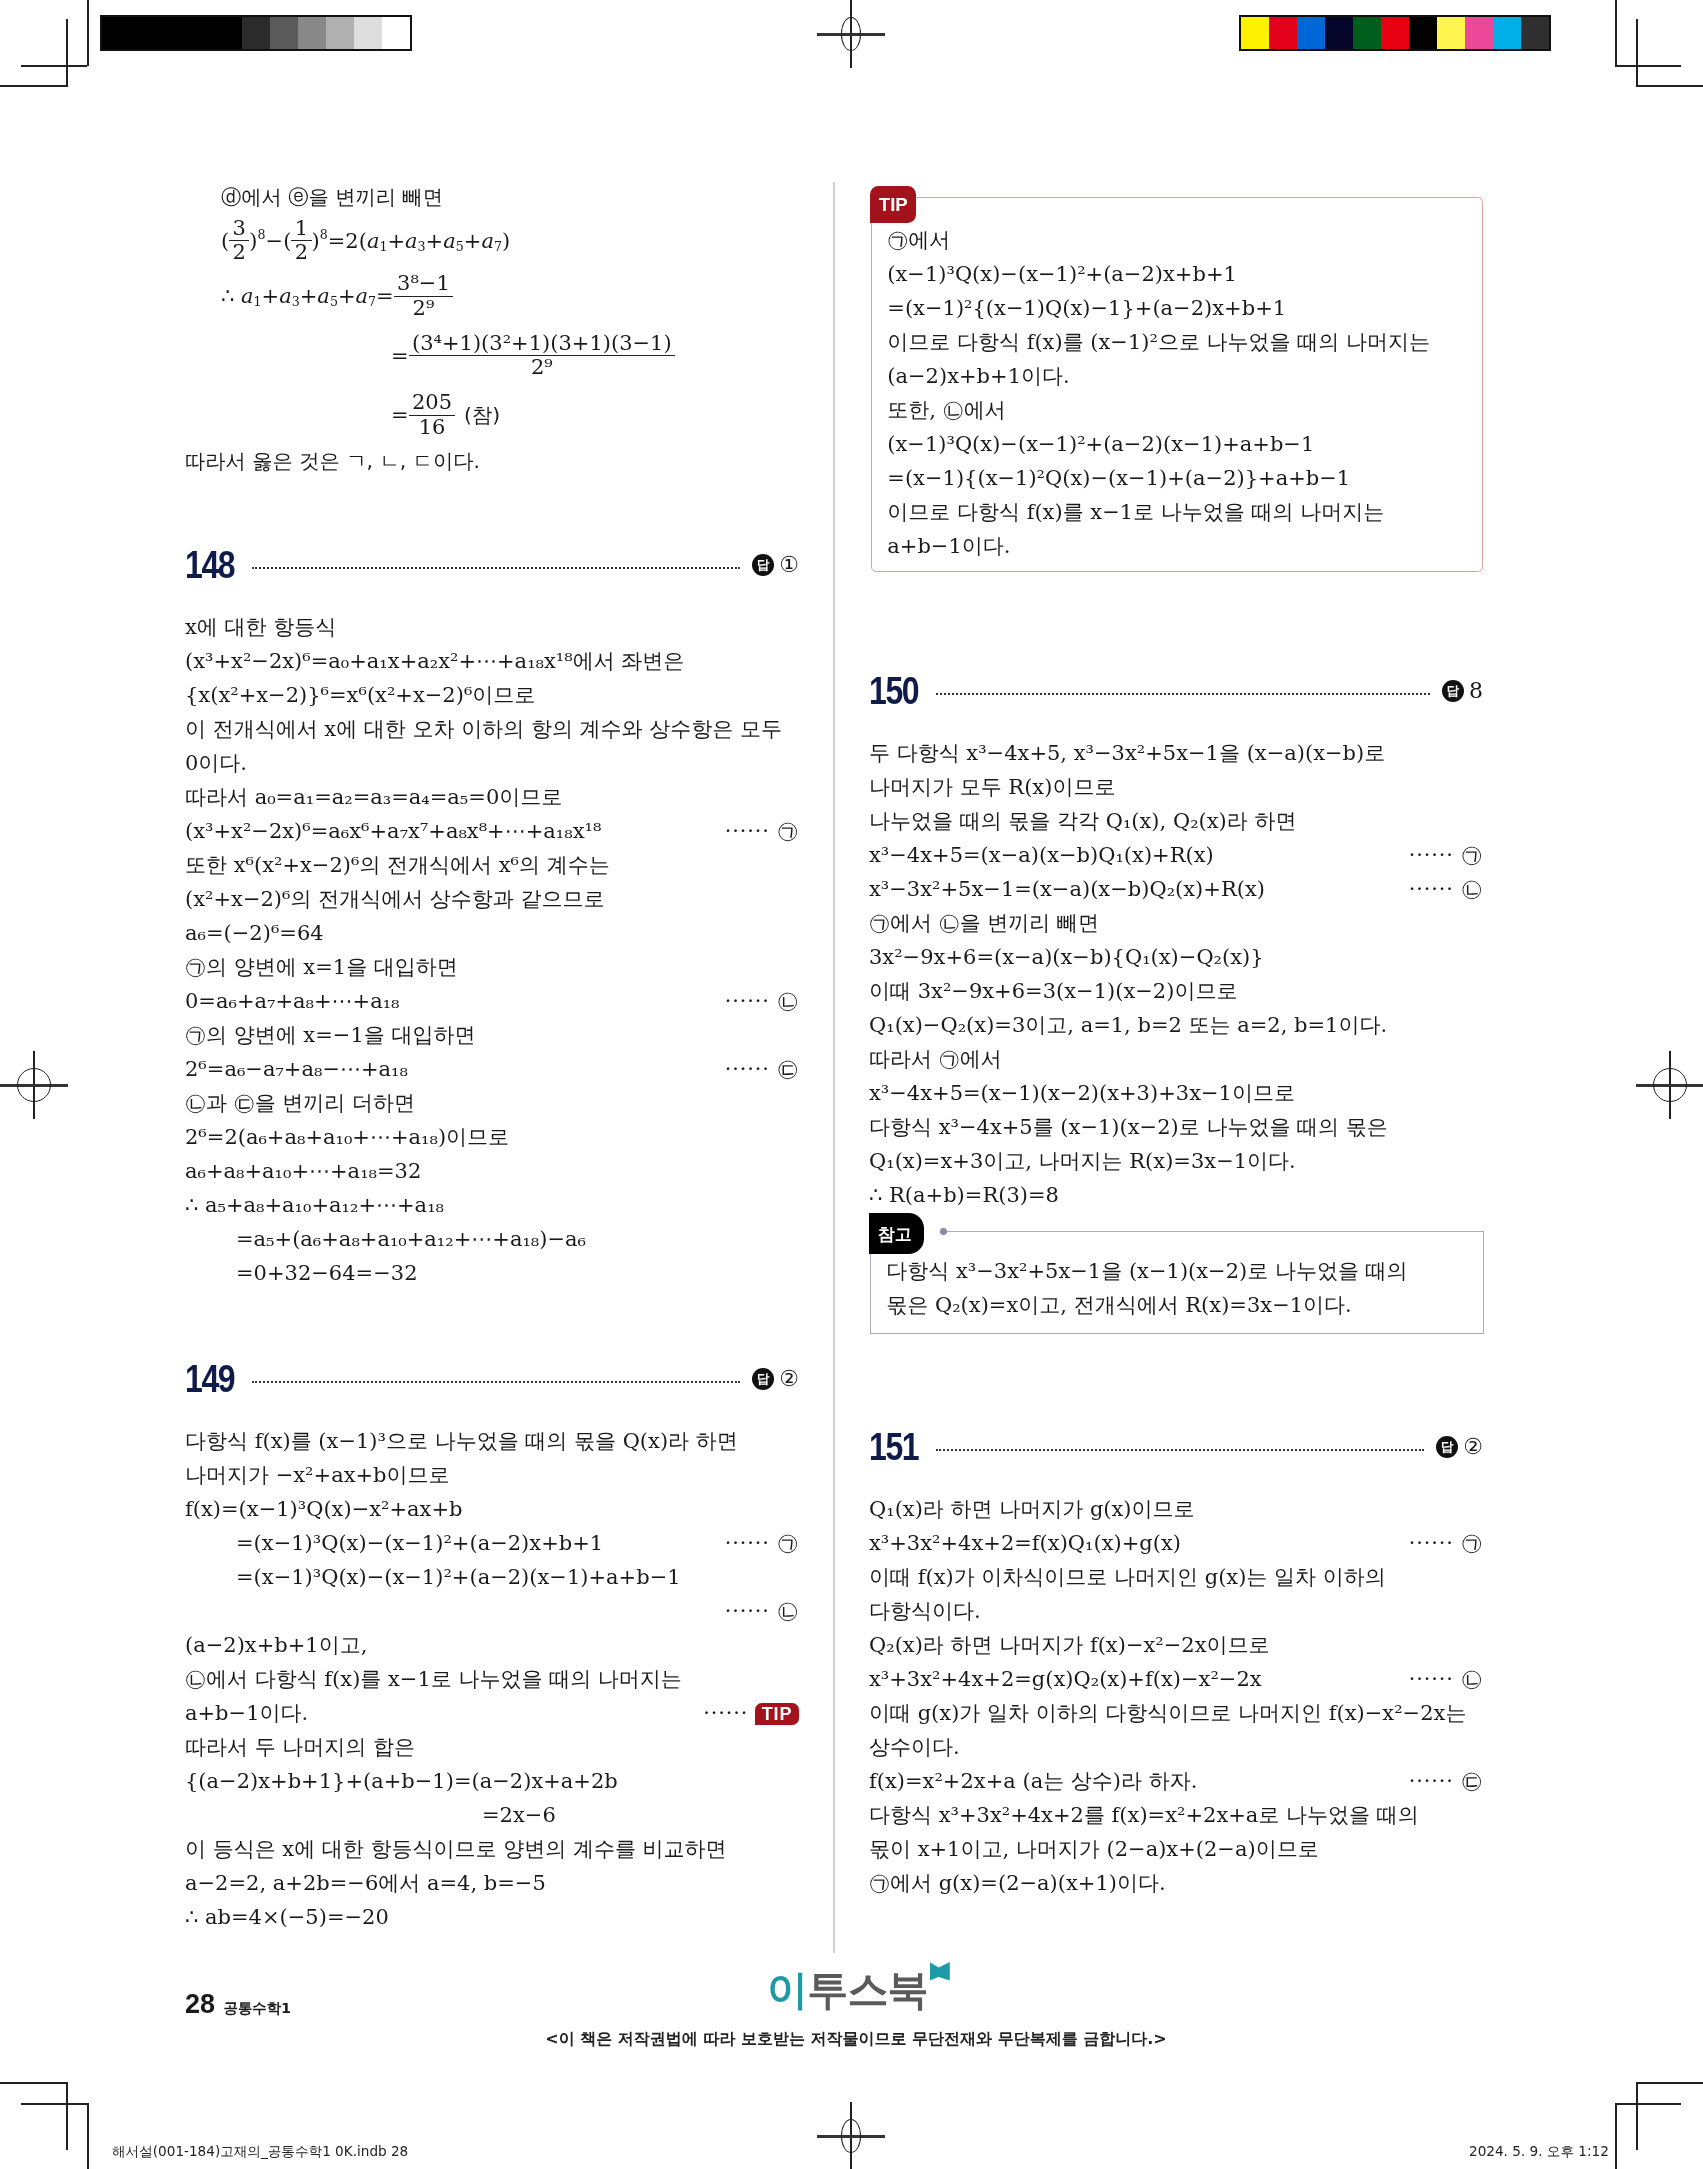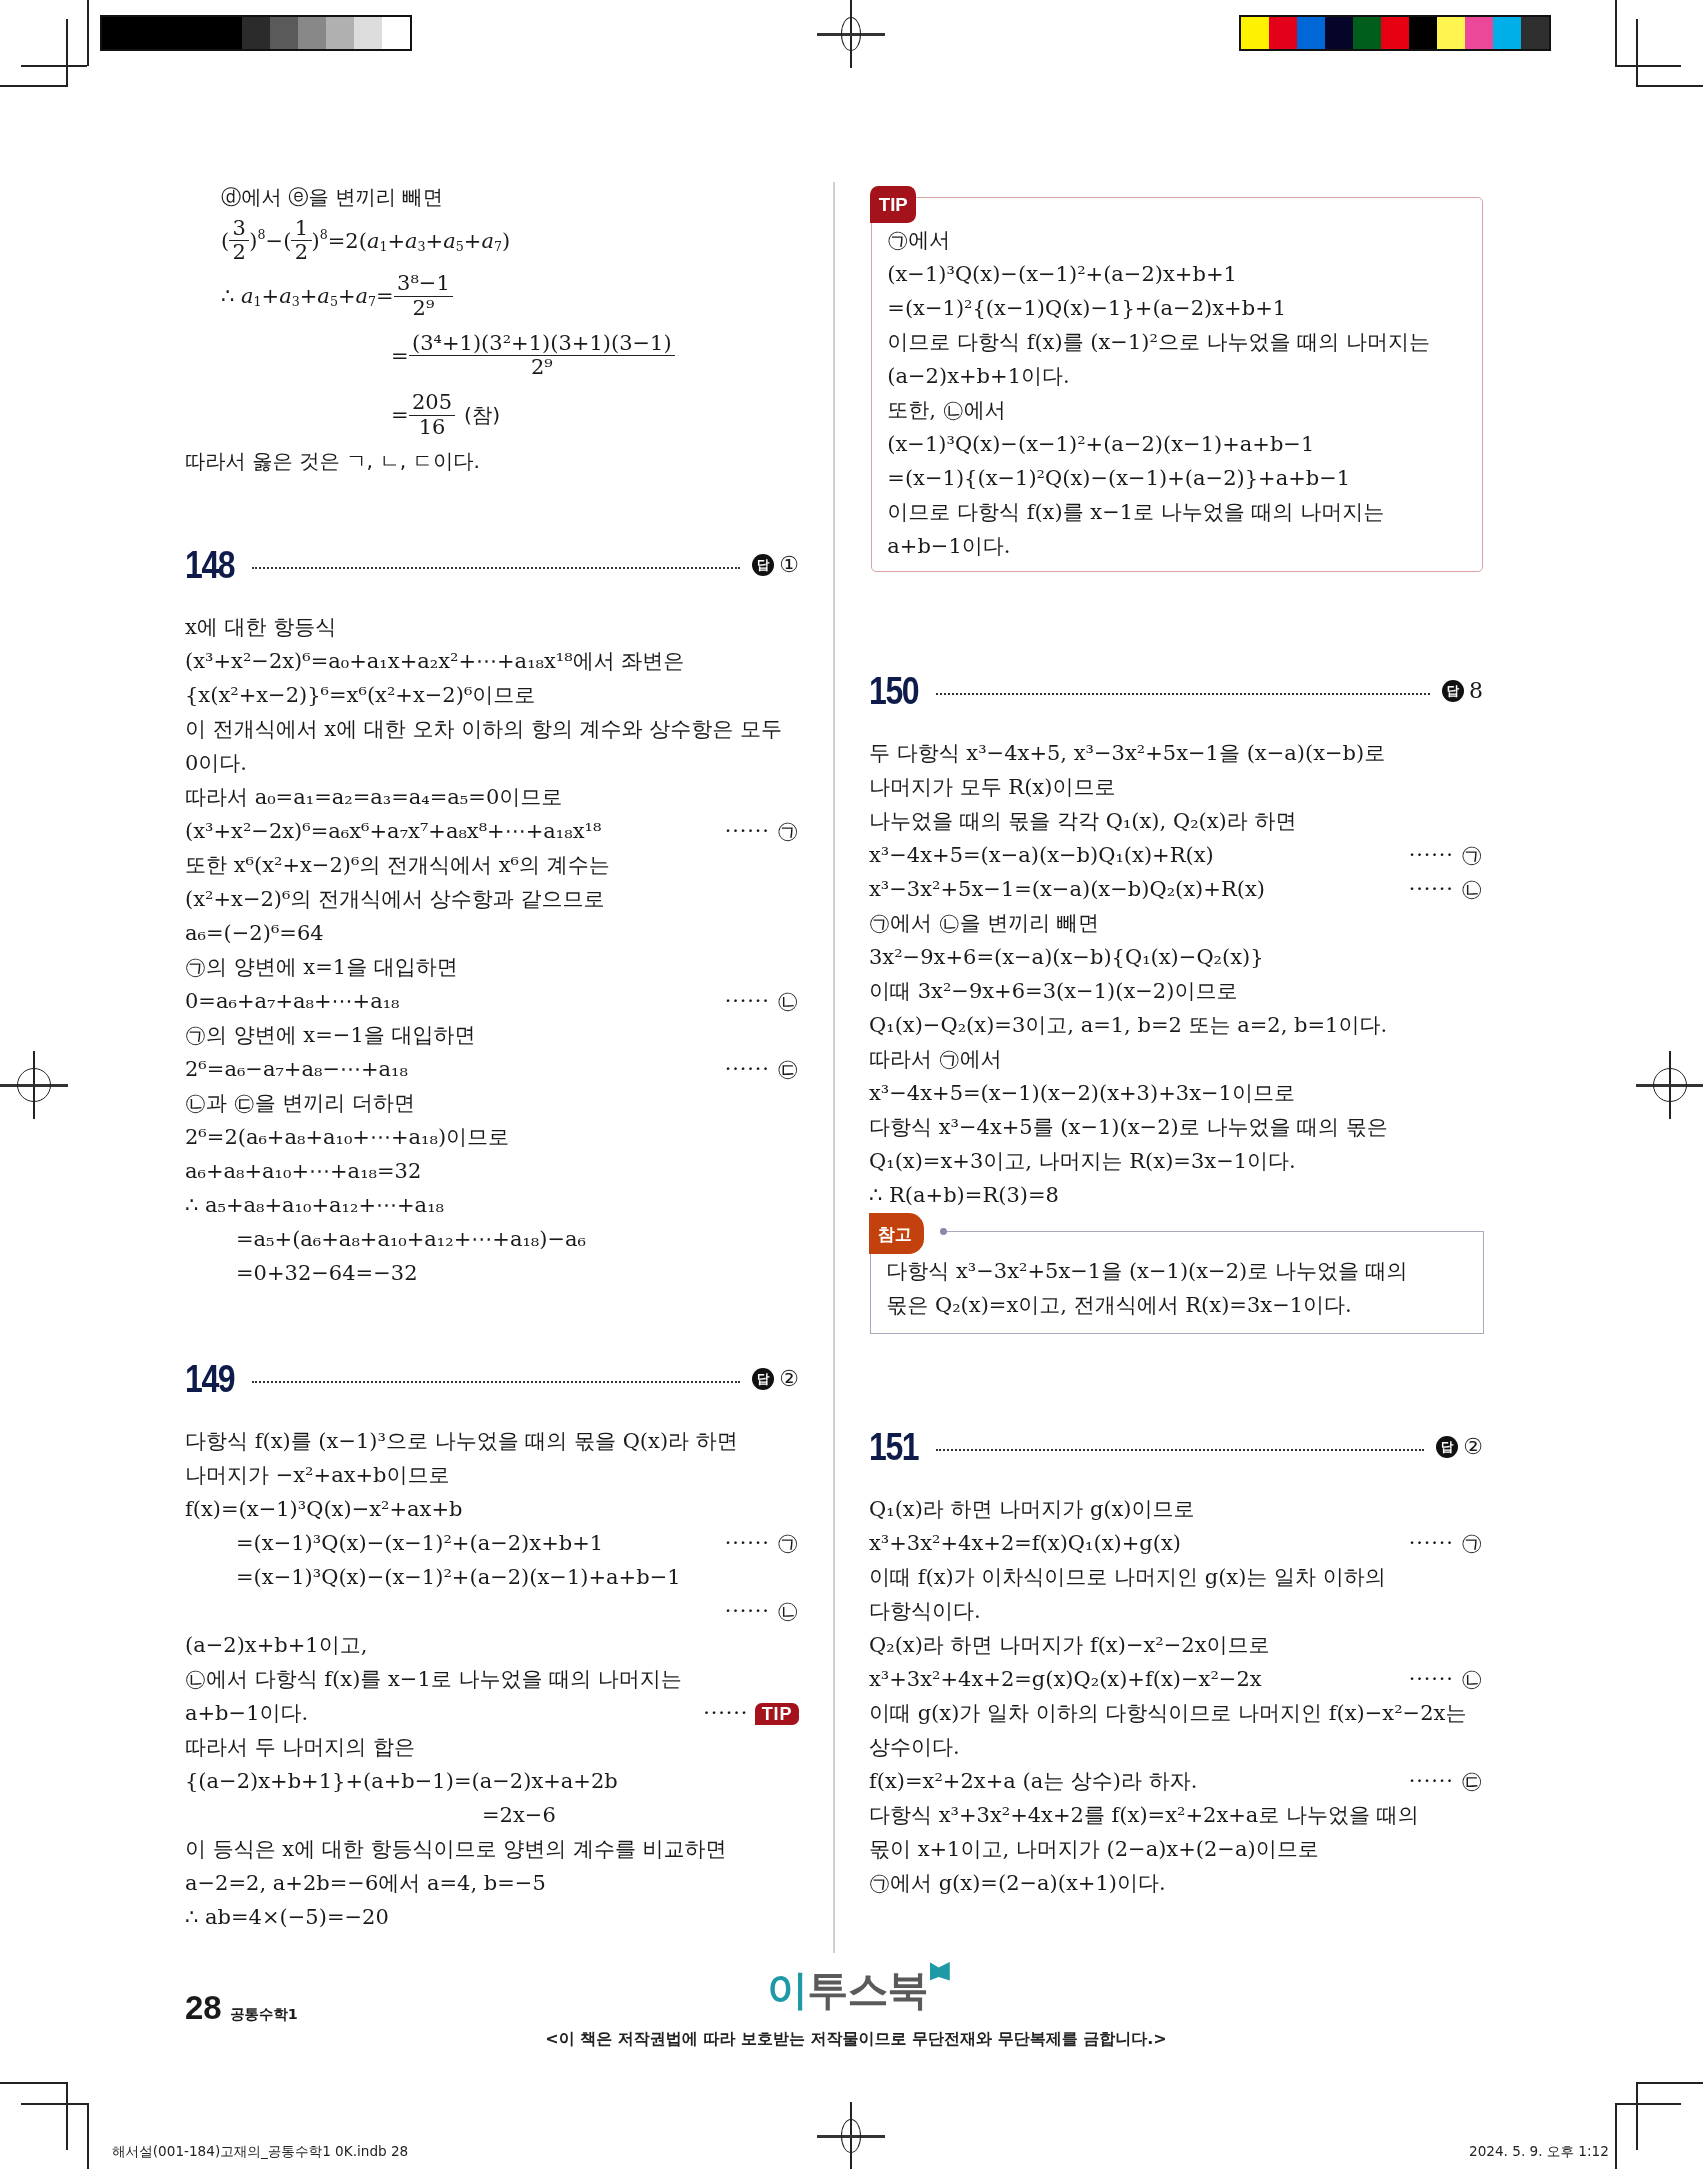--- a/index.html
+++ b/index.html
@@ -35,28 +35,28 @@
   .ans-badge { display: inline-flex; width: 22px; height: 22px; border-radius: 50%; background: #111; color: #fff; font-family: "DejaVu Sans", sans-serif; font-size: 12.7px; align-items: center; justify-content: center; font-weight: bold; }
 
   .frac { display: inline-block; vertical-align: middle; text-align: center; line-height: 1.1; }
   .frac .num { display: block; border-bottom: 1.7px solid #222; padding: 0 3.4px; }
   .frac .den { display: block; padding: 0 3.4px; }
 
   .tip-box { position: absolute; left: 871px; top: 197px; width: 612px; height: 375px; border: 1.7px solid #d9a3a3; border-radius: 5.1px; padding: 25.4px 15.3px 0 15.3px; font-size: 21px; line-height: 34px; }
   .tip-label { position: absolute; left: -1.7px; top: -12px; background: #a4121b; color: #fff; font-family: "Liberation Sans", sans-serif; font-weight: bold; font-size: 18.6px; padding: 1.7px 8.5px; border-radius: 8.5px 8.5px 8.5px 0; }
 
   .note-box { position: absolute; left: 870px; top: 1231px; width: 614px; height: 103px; border: 1.7px solid #a9a9c0; padding: 22px 15.3px 0 15.3px; font-size: 21px; line-height: 34px; }
-  .note-label { position: absolute; left: -1.7px; top: -18.6px; background: #c2410c; color: #fff; font-family: "DejaVu Sans", sans-serif; font-weight: bold; font-size: 17px; padding: 3.4px 12px 3.4px 8.5px; border-radius: 0 15.3px 15.3px 0; }
+  .note-label { position: absolute; left: -1.7px; top: -18.6px; background: #000000; color: #fff; font-family: "DejaVu Sans", sans-serif; font-weight: bold; font-size: 17px; padding: 3.4px 12px 3.4px 8.5px; border-radius: 0 15.3px 15.3px 0; }
   .note-dot { position: absolute; left: 69px; top: -4.2px; width: 6.8px; height: 6.8px; border-radius: 50%; background: #8a8aa8; }
   .note-cover { position: absolute; left: 0; top: -2.5px; width: 75px; height: 3.4px; background: #fff; }
 
   .tip-inline { display: inline-block; background: #a4121b; color: #fff; font-family: "Liberation Sans", sans-serif; font-weight: bold; font-size: 18px; line-height: 22px; padding: 0 6.8px; border-radius: 6.8px 6.8px 6.8px 0; vertical-align: middle; }
 
   .footer-page { position: absolute; left: 185px; top: 1989px; display: flex; align-items: baseline; gap: 8.5px; }
-  .footer-page .pn { font-family: "Liberation Sans", sans-serif; font-weight: bold; font-size: 33px; }
+  .footer-page .pn { font-family: "Liberation Sans", sans-serif; font-weight: bold; font-size: 27px; }
   .footer-page .book { font-family: "DejaVu Sans", sans-serif; font-weight: bold; font-size: 14.4px; }
   .logo { position: absolute; left: 767px; top: 1962px; display: flex; align-items: flex-end; font-family: "DejaVu Sans", sans-serif; font-weight: bold; font-size: 41px; letter-spacing: -0.8px; }
   .logo .i { color: #1e9aa6; }
   .logo .rest { color: #5a5a5a; }
   .logo .flag { width: 20.3px; height: 18.6px; background: #1e9aa6; margin-left: 1.7px; margin-bottom: 37px; clip-path: polygon(0 0, 45% 30%, 100% 0, 100% 100%, 45% 80%, 0 100%); }
   .copyright { position: absolute; left: 0; width: 1704px; top: 2029px; text-align: center; font-family: "DejaVu Sans", sans-serif; font-size: 16px; font-weight: bold; color: #222; padding-left: 8px; }
   .slug-left { position: absolute; left: 112px; top: 2143px; font-family: "DejaVu Sans", sans-serif; font-size: 13.6px; color: #222; }
   .slug-right { position: absolute; left: 1469px; top: 2143px; font-family: "DejaVu Sans", sans-serif; font-size: 13.6px; color: #222; }
 
   sup { font-size: 0.6em; vertical-align: 0.7em; line-height: 0; }

